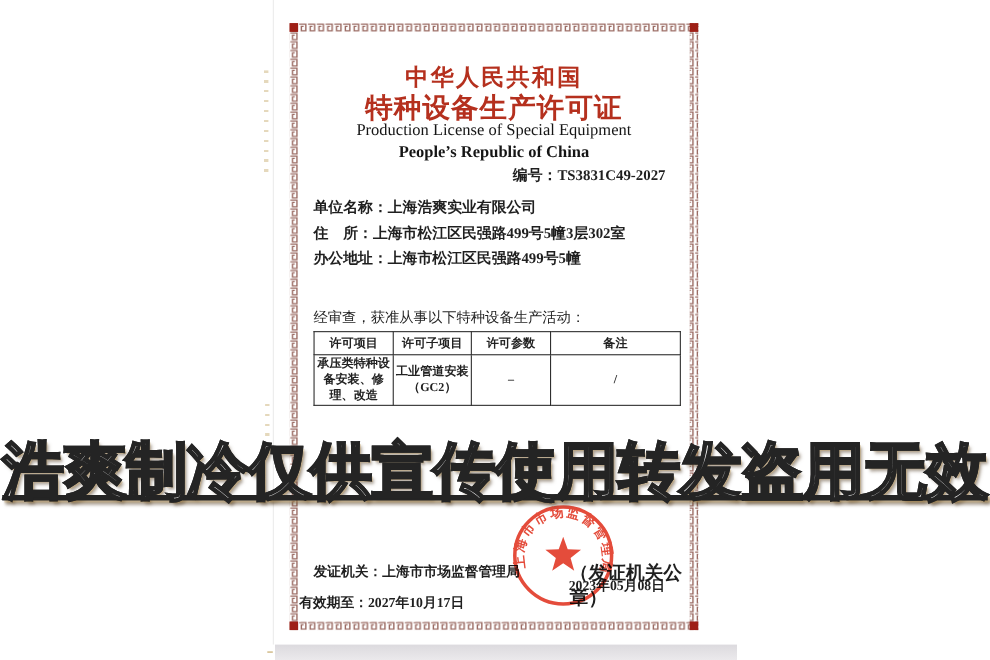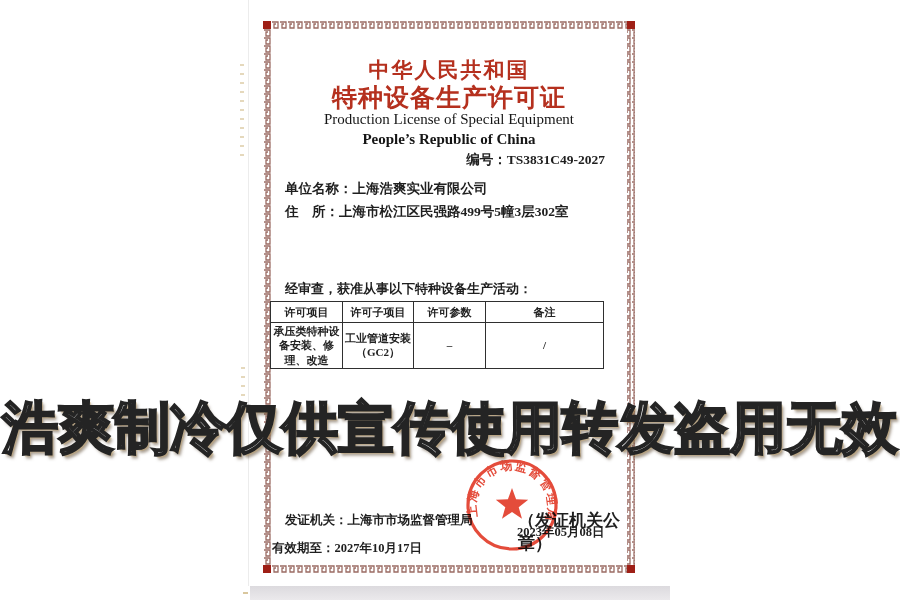--- a/index.html
+++ b/index.html
@@ -22,40 +22,41 @@
   .content{position:absolute;left:263px;top:21px;width:372px;height:552px;}
   .abs{position:absolute;}
   .ctr{left:0;width:100%;text-align:center;}
   .title-cn1{top:35px;font-size:21px;font-weight:bold;letter-spacing:2px;color:#b5301e;}
   .title-cn2{top:60px;font-size:25px;font-weight:bold;letter-spacing:1px;color:#b5301e;}
   .title-en1{top:90px;font-size:15px;font-weight:normal;color:#151515;}
   .title-en2{top:110px;font-size:15px;font-weight:bold;color:#151515;}
   .license-no{top:130px;right:30px;font-size:13.5px;font-weight:bold;}
   .field{left:22px;font-size:13.5px;font-weight:bold;}
   .f1{top:159px;} .f2{top:182px;} .f3{top:205px;}
-  .approval{left:22px;top:259px;font-size:13px;font-weight:bold;}
-  table.lic{position:absolute;left:7px;top:280px;width:333px;border-collapse:collapse;table-layout:fixed;}
+  .approval{left:22px;top:259px;font-size:13px;font-weight:normal;}
+  table.lic{position:absolute;left:22px;top:280px;width:333px;border-collapse:collapse;table-layout:fixed;}
   table.lic th,table.lic td{border:1px solid #2f2f2f;text-align:center;vertical-align:middle;
     font-size:11px;padding:1px 2px;line-height:1.3;font-weight:600;color:#222;}
   table.lic th{height:18px;}
   table.lic td{height:42px;}
   td.preline{white-space:pre-line;margin-top:40px;}
   .issuer-line{left:22px;top:491px;font-size:12.5px;font-weight:bold;}
   .valid-line{left:9px;top:519px;font-size:12.5px;font-weight:bold;}
   .seal-note{left:255px;top:488px;font-size:17px;font-weight:bold;}
   .issue-date{left:254px;top:503px;font-size:12.5px;font-weight:bold;}
   .seal{position:absolute;left:194px;top:429px;width:110px;height:110px;opacity:.92;mix-blend-mode:multiply;}
   
   .watermark{
     position:absolute;left:0;top:399px;width:900px;text-align:center;z-index:50;
     font-family:"Liberation Sans","DejaVu Sans",sans-serif;font-weight:bold;
     font-size:56px;line-height:1.05;letter-spacing:0px;color:#ffffff;
     -webkit-text-stroke:2.2px #242424;
     text-shadow:2px 2px 0 rgba(197,160,92,.35),3px 4px 3px rgba(90,70,45,.5);
     white-space:nowrap;
+    text-decoration:underline;
   }
 </style>
 </head>
 <body>
 
 <div class="stage">
 
   <div class="page-edge-line"></div>
   <div class="page-bottom-strip"></div>
   <div class="bleed-marks bleed-a"></div>
@@ -82,20 +83,21 @@
 
     <div class="abs ctr title-cn2">特种设备生产许可证</div>
     <div class="abs ctr title-cn1">中华人民共和国</div>
     <div class="abs ctr title-en1">Production License of Special Equipment</div>
     <div class="abs ctr title-en2">People’s Republic of China</div>
 
     <div class="abs license-no"><span>编号：</span><span>TS3831C49-2027</span></div>
 
     <div class="abs field f1"><span>单位名称：</span><span>上海浩爽实业有限公司</span></div>
     <div class="abs field f2"><span>住　所：</span><span>上海市松江区民强路499号5幢3层302室</span></div>
+    <div class="abs field f3"><span>办公地址：</span><span>上海市松江区民强路499号5幢</span></div>
 
     <div class="abs approval">经审查，获准从事以下特种设备生产活动：</div>
 
     <table class="lic">
       <colgroup>
         <col style="width:72px">
           <col style="width:71px">
           <col style="width:72px">
           <col style="width:118px">
       </colgroup>

